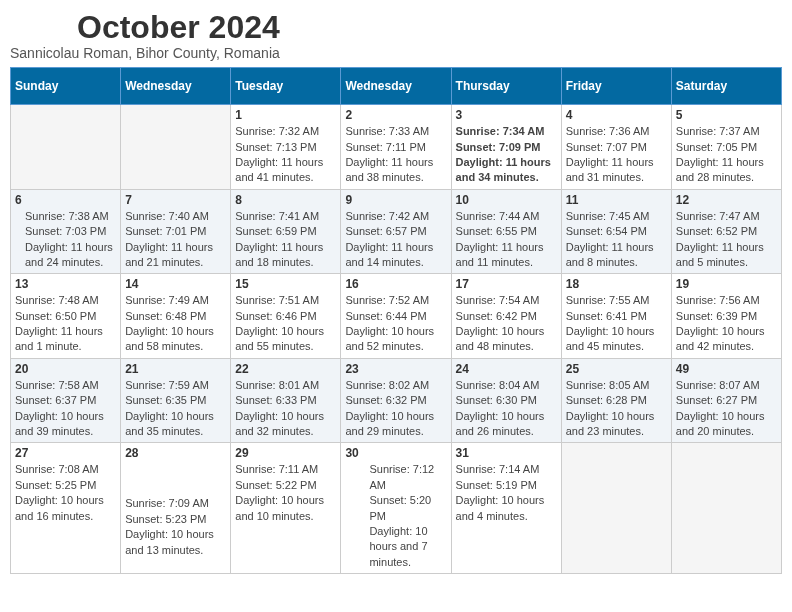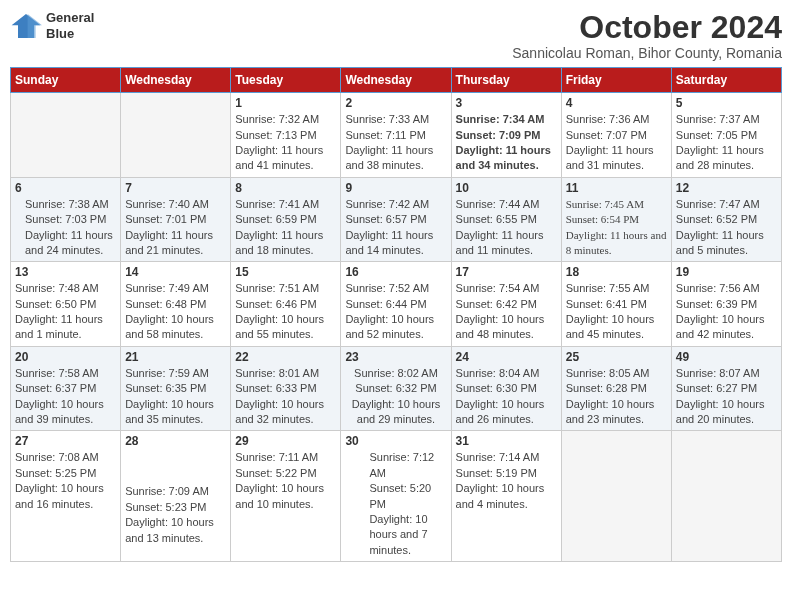--- a/index.html
+++ b/index.html
@@ -43,25 +43,25 @@
     .subtitle {
       font-size: 14px;
       color: #555;
     }
     .calendar {
       width: 100%;
       border-collapse: collapse;
       border: 1px solid #ccc;
     }
     .calendar th {
-      background-color: #b91c1c;
+      background-color: #0369a1;
       color: #fff;
       font-size: 12px;
       font-weight: bold;
-      padding: 5px 4px;
+      padding: 11px 4px;
       text-align: left;
       border: 1px solid #5a9ad4;
     }
     .calendar td {
       vertical-align: top;
       border: 1px solid #ccc;
       padding: 3px 4px;
       width: 108px;
       min-height: 80px;
       background: #fff;
@@ -83,31 +83,20 @@
       line-height: 1.4;
     }
     .row-alt td {
       background: #f0f4f8;
     }
   </style>
 </head>
 <body>
 
 <div class="header">
-  <div class="logo">
-    <svg class="logo-icon" viewBox="0 0 40 34" xmlns="http://www.w3.org/2000/svg">
-      <rect x="0" y="0" width="40" height="34" fill="white"></rect>
-      <polygon points="20,2 38,16 30,16 30,32 10,32 10,16 2,16" fill="#3d7fc1"></polygon>
-      <polygon points="22,2 40,16 32,16 32,32 22,32 22,2" fill="#5a9ad4" opacity="0.6"></polygon>
-    </svg>
-    <div class="logo-text">
-      <div>General</div>
-      <div>Blue</div>
-    </div>
-  </div>
   <div class="title-block">
     <div class="month-title">October 2024</div>
     <div class="subtitle">Sannicolau Roman, Bihor County, Romania</div>
   </div>
 </div>
 
 <table class="calendar">
   <thead>
     <tr>
     <th>Sunday</th>
@@ -180,21 +169,21 @@
 Daylight: 11 hours and 14 minutes.</div>
         </td>
         <td>
           <div class="day-number">10</div>
           <div class="day-info" style="white-space: pre-line;">Sunrise: 7:44 AM
 Sunset: 6:55 PM
 Daylight: 11 hours and 11 minutes.</div>
         </td>
         <td>
           <div class="day-number">11</div>
-          <div class="day-info" style="white-space: pre-line; font-family: Liberation Serif, serif;">Sunrise: 7:45 AM
+          <div class="day-info" style="white-space: pre-line;">Sunrise: 7:45 AM
 Sunset: 6:54 PM
 Daylight: 11 hours and 8 minutes.</div>
         </td>
         <td>
           <div class="day-number">12</div>
           <div class="day-info" style="white-space: pre-line;">Sunrise: 7:47 AM
 Sunset: 6:52 PM
 Daylight: 11 hours and 5 minutes.</div>
         </td>
       </tr>
@@ -256,21 +245,21 @@
 Daylight: 10 hours and 35 minutes.</div>
         </td>
         <td>
           <div class="day-number">22</div>
           <div class="day-info" style="white-space: pre-line;">Sunrise: 8:01 AM
 Sunset: 6:33 PM
 Daylight: 10 hours and 32 minutes.</div>
         </td>
         <td>
           <div class="day-number">23</div>
-          <div class="day-info" style="white-space: pre-line; text-align: center;">Sunrise: 8:02 AM
+          <div class="day-info" style="white-space: pre-line;">Sunrise: 8:02 AM
 Sunset: 6:32 PM
 Daylight: 10 hours and 29 minutes.</div>
         </td>
         <td>
           <div class="day-number">24</div>
           <div class="day-info" style="white-space: pre-line;">Sunrise: 8:04 AM
 Sunset: 6:30 PM
 Daylight: 10 hours and 26 minutes.</div>
         </td>
         <td>

